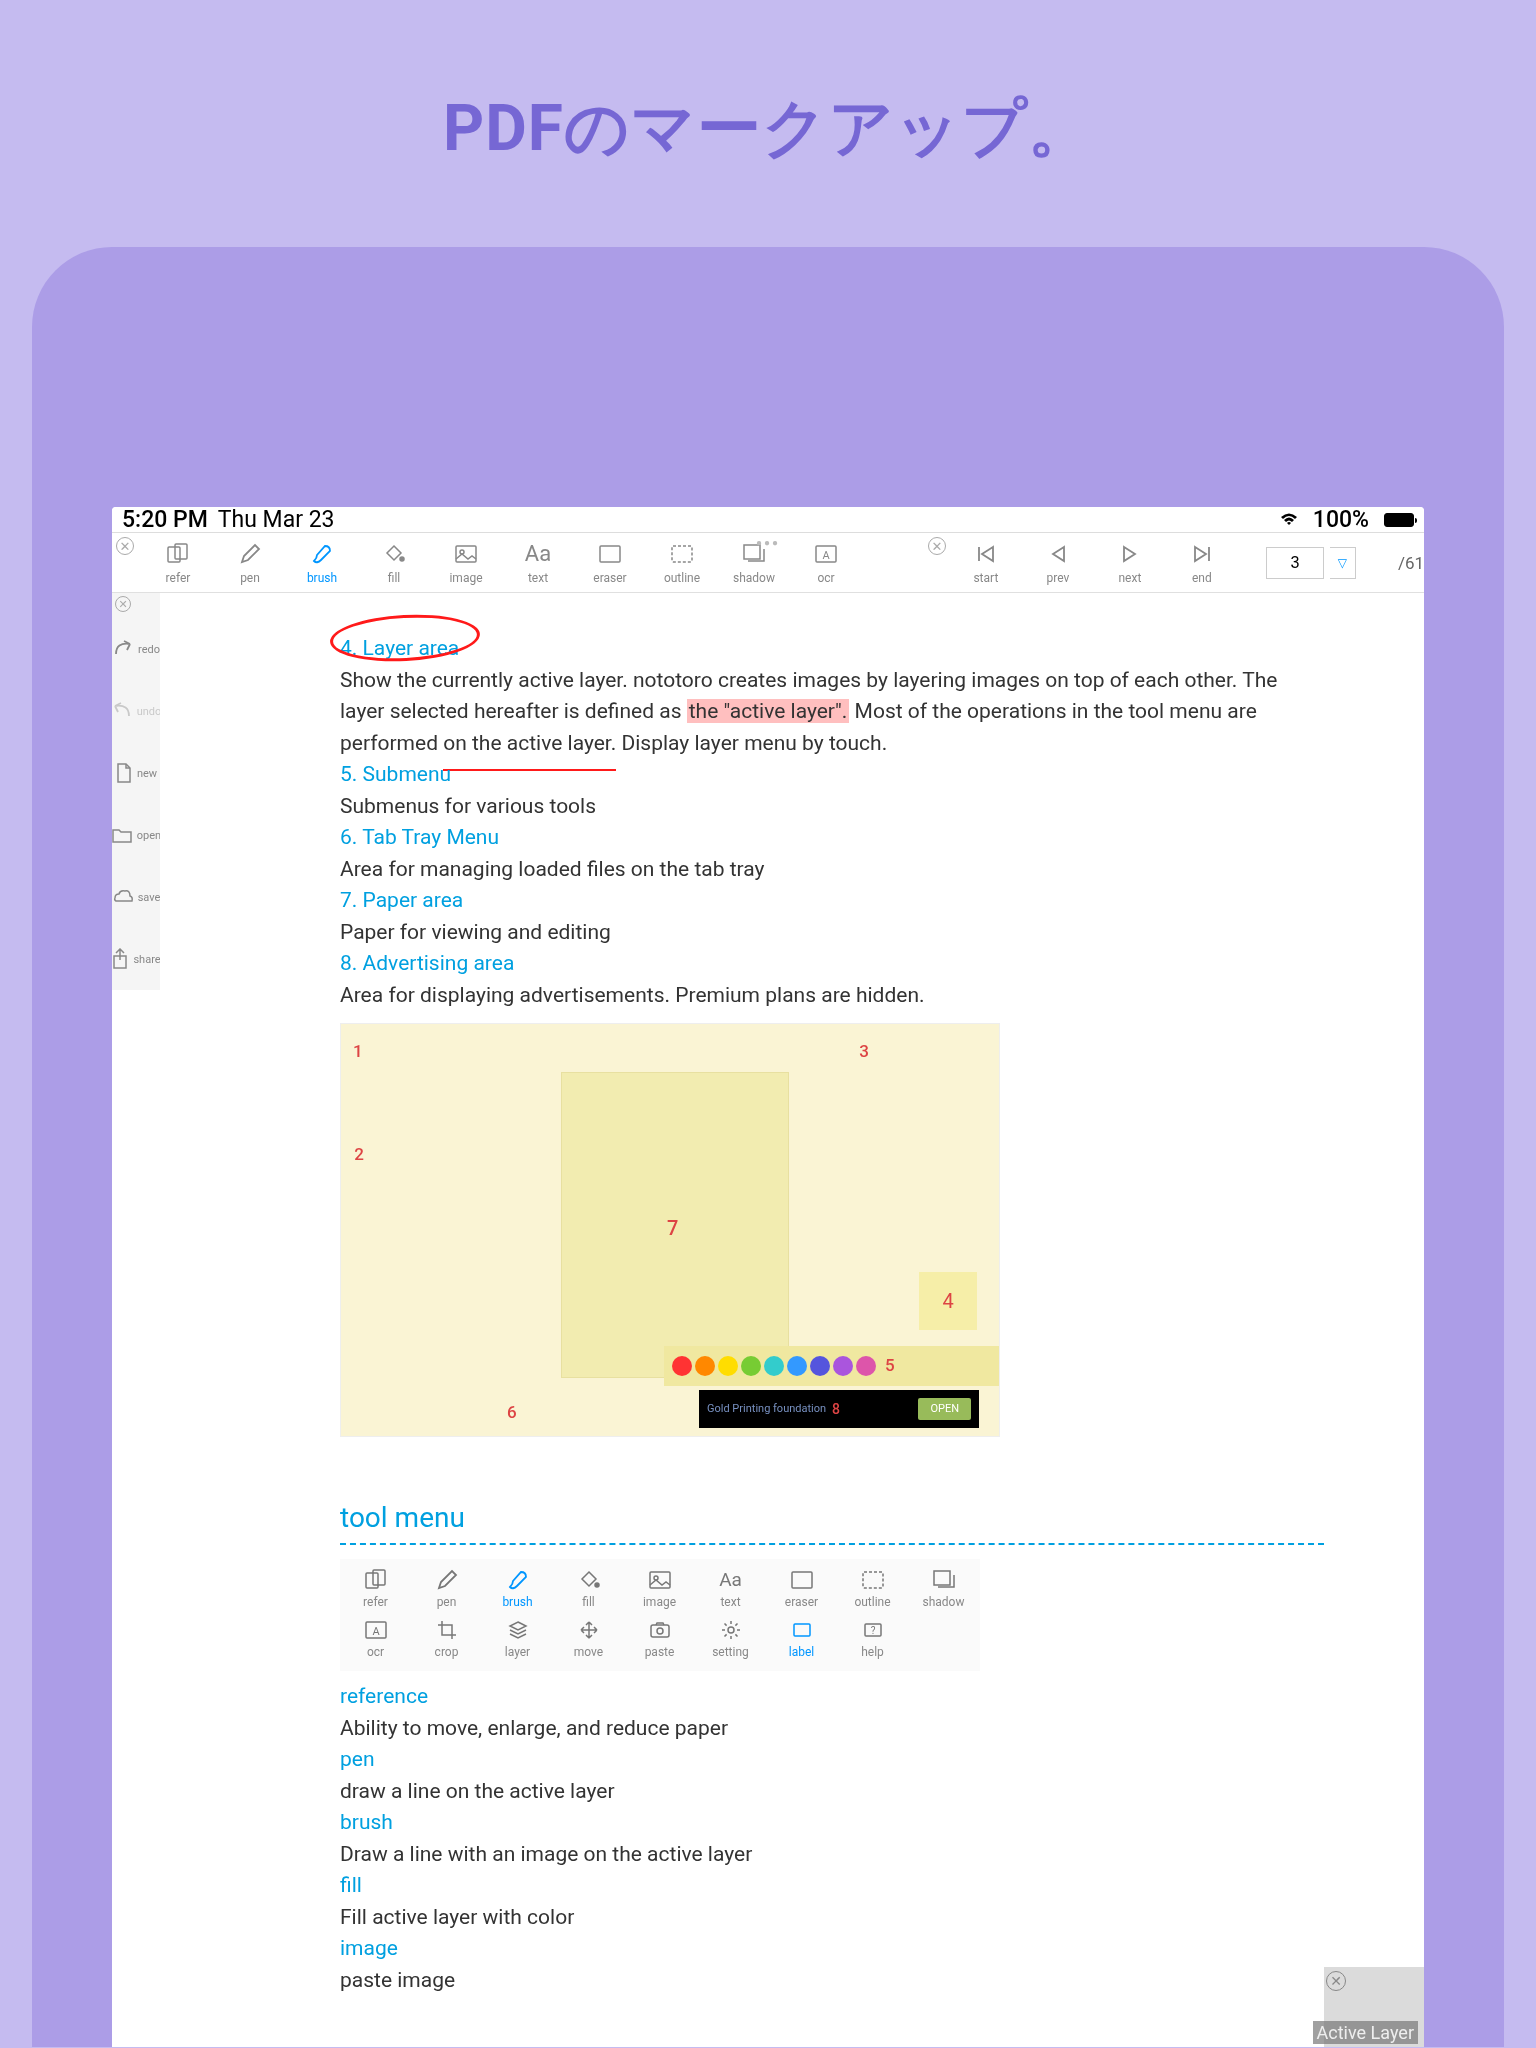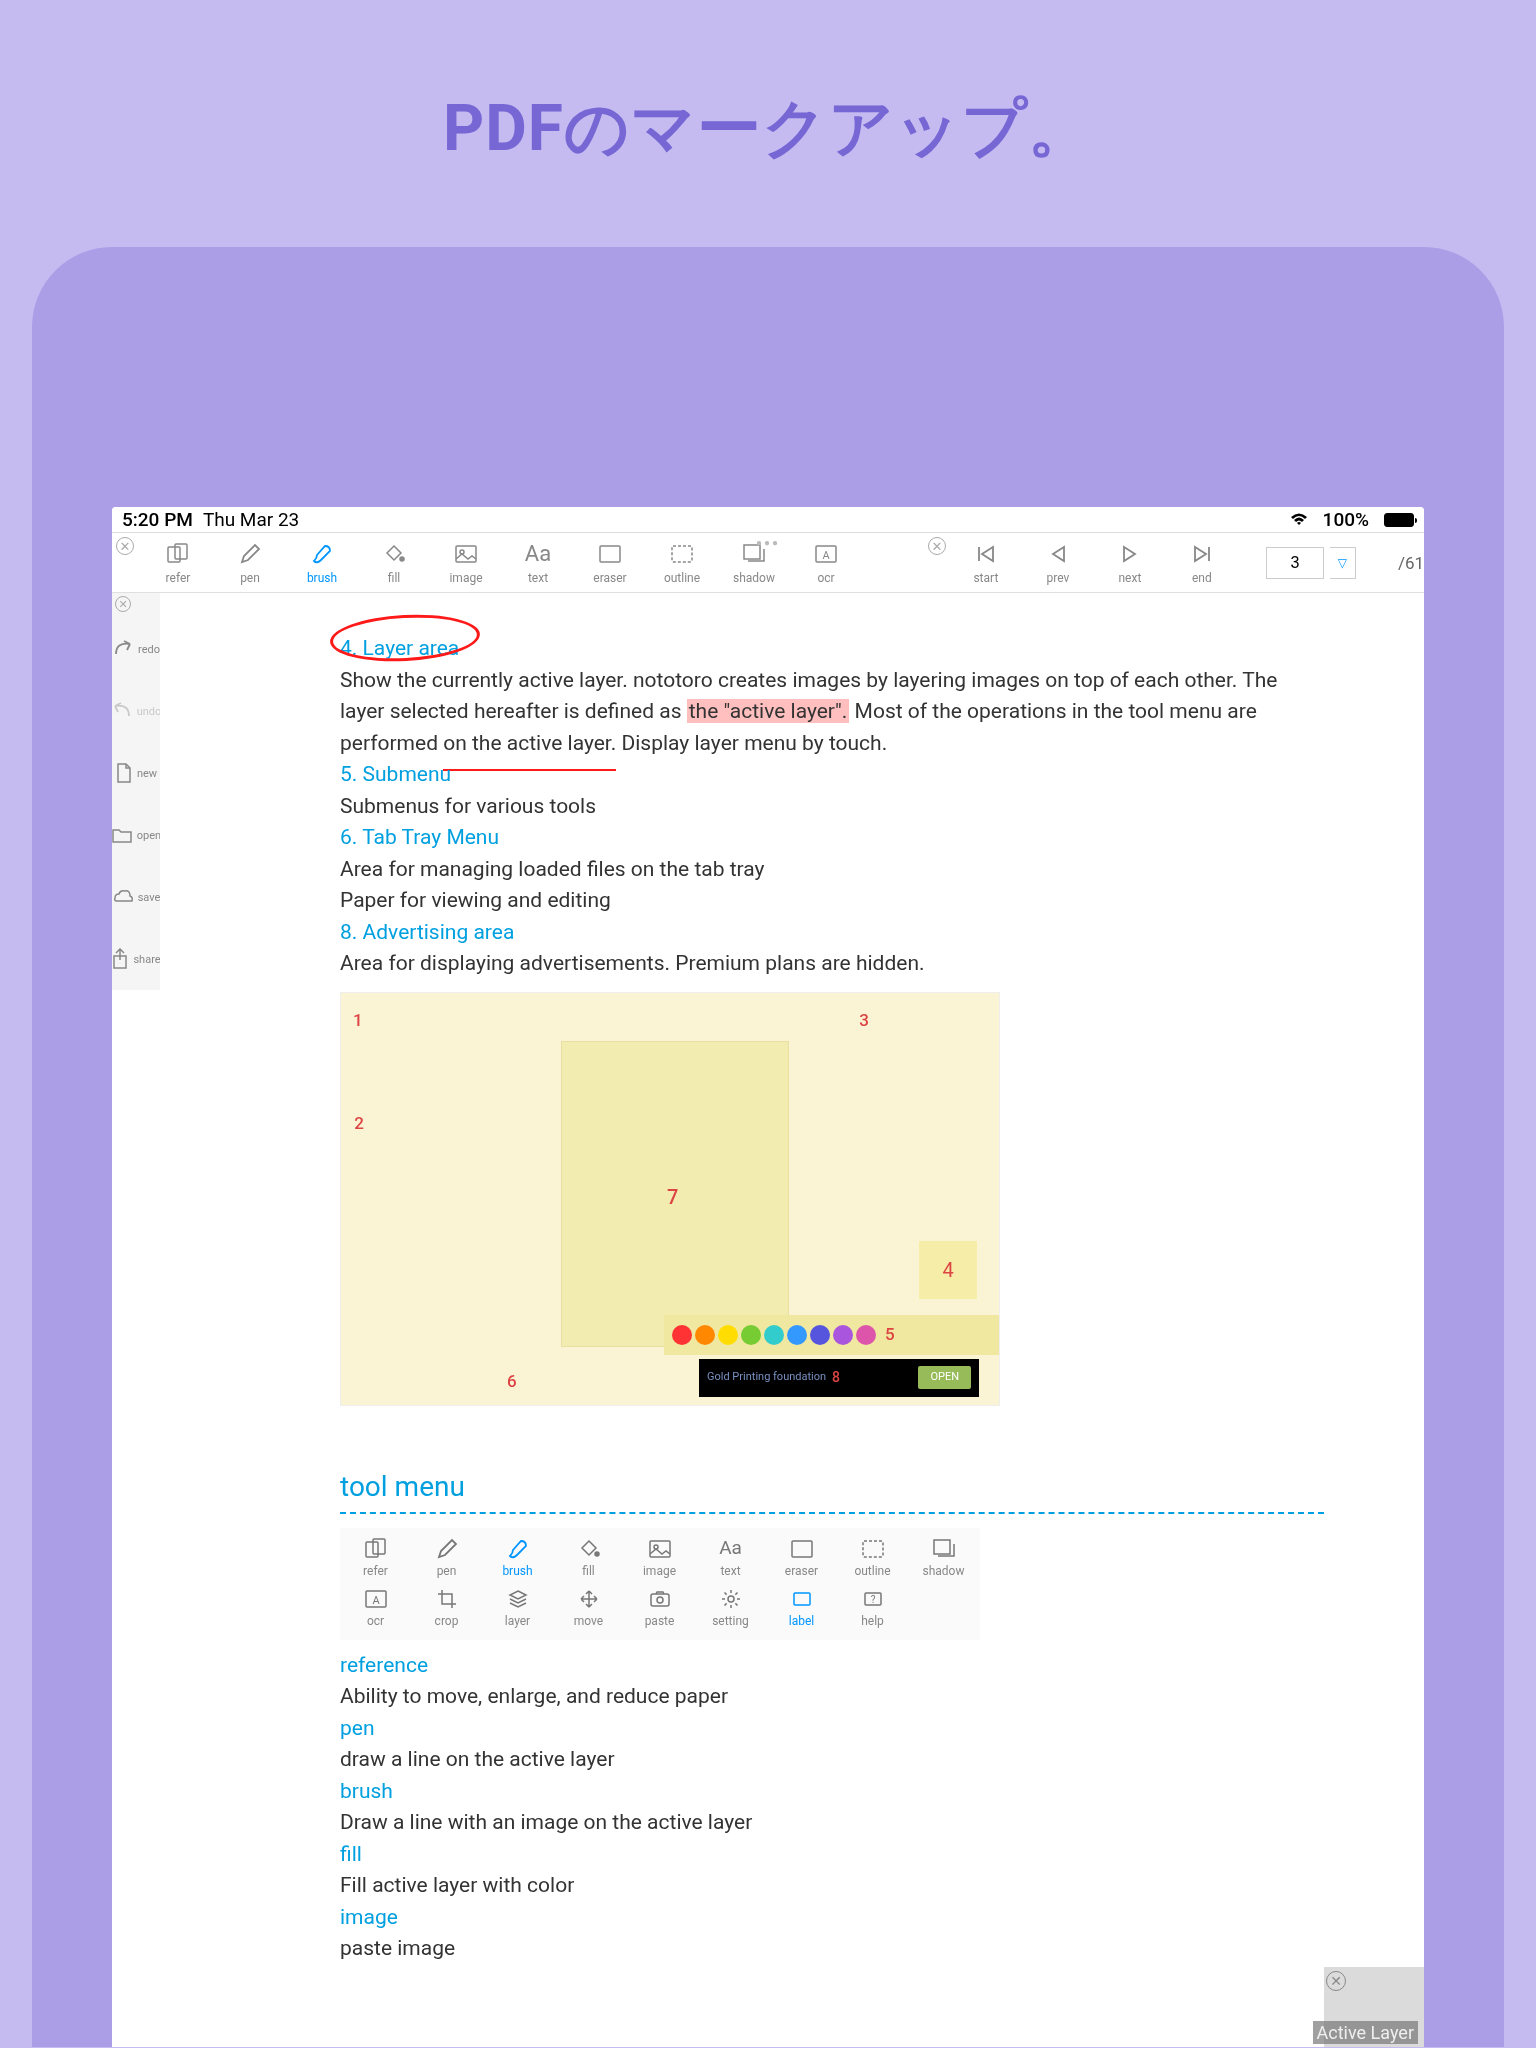--- a/index.html
+++ b/index.html
@@ -33,21 +33,21 @@
   border-radius: 4px 4px 0 0;
 }
 
 .status-bar {
   height: 26px;
   background: #fff;
   display: flex;
   justify-content: space-between;
   align-items: center;
   padding: 0 10px;
-  font-size: 19px;
+  font-size: 23px;
   color: #000;
   font-weight: 500;
   border-bottom: 1px solid #ddd;
 }
 .status-left { display: flex; gap: 10px; }
 .status-date { font-weight: 400; }
 .status-right { display: flex; align-items: center; gap: 15px; text-align: right; }
 .battery-icon { width: 30px; height: 14px; border: 1.5px solid #000; border-radius: 3px; position: relative; background: #000; }
 .battery-icon::after { content: ""; position: absolute; right: -4px; top: 4px; width: 2px; height: 5px; background: #000; border-radius: 0 2px 2px 0; }
 .wifi-icon { display: inline-block; }
@@ -463,20 +463,21 @@
           <span class="section-link">4. Layer area</span>
           <span class="circle-annotation"></span>
         </div>
         <div>
           <span>Show the currently active layer. nototoro creates images by layering images on top of each other. The layer selected hereafter is defined as </span><span class="highlight-red">the "active layer".</span><span> Most of the operations in the tool menu are performed </span><span class="underline-red">on the active layer.</span><span> Display layer menu by touch.</span>
         </div>
         <div class="section-link">5. Submenu</div>
         <div>Submenus for various tools</div>
         <div class="section-link">6. Tab Tray Menu</div>
         <div>Area for managing loaded files on the tab tray</div>
+        <div class="section-link">7. Paper area</div>
         <div>Paper for viewing and editing</div>
         <div class="section-link">8. Advertising area</div>
         <div>Area for displaying advertisements. Premium plans are hidden.</div>
 
         
         <div class="screenshot-area">
           <div class="shot-outer">
             <div class="shot-toolbar">
               <span class="shot-badge" style="position:static;font-size:17px;">1</span>
               <span style="flex:1"></span>

